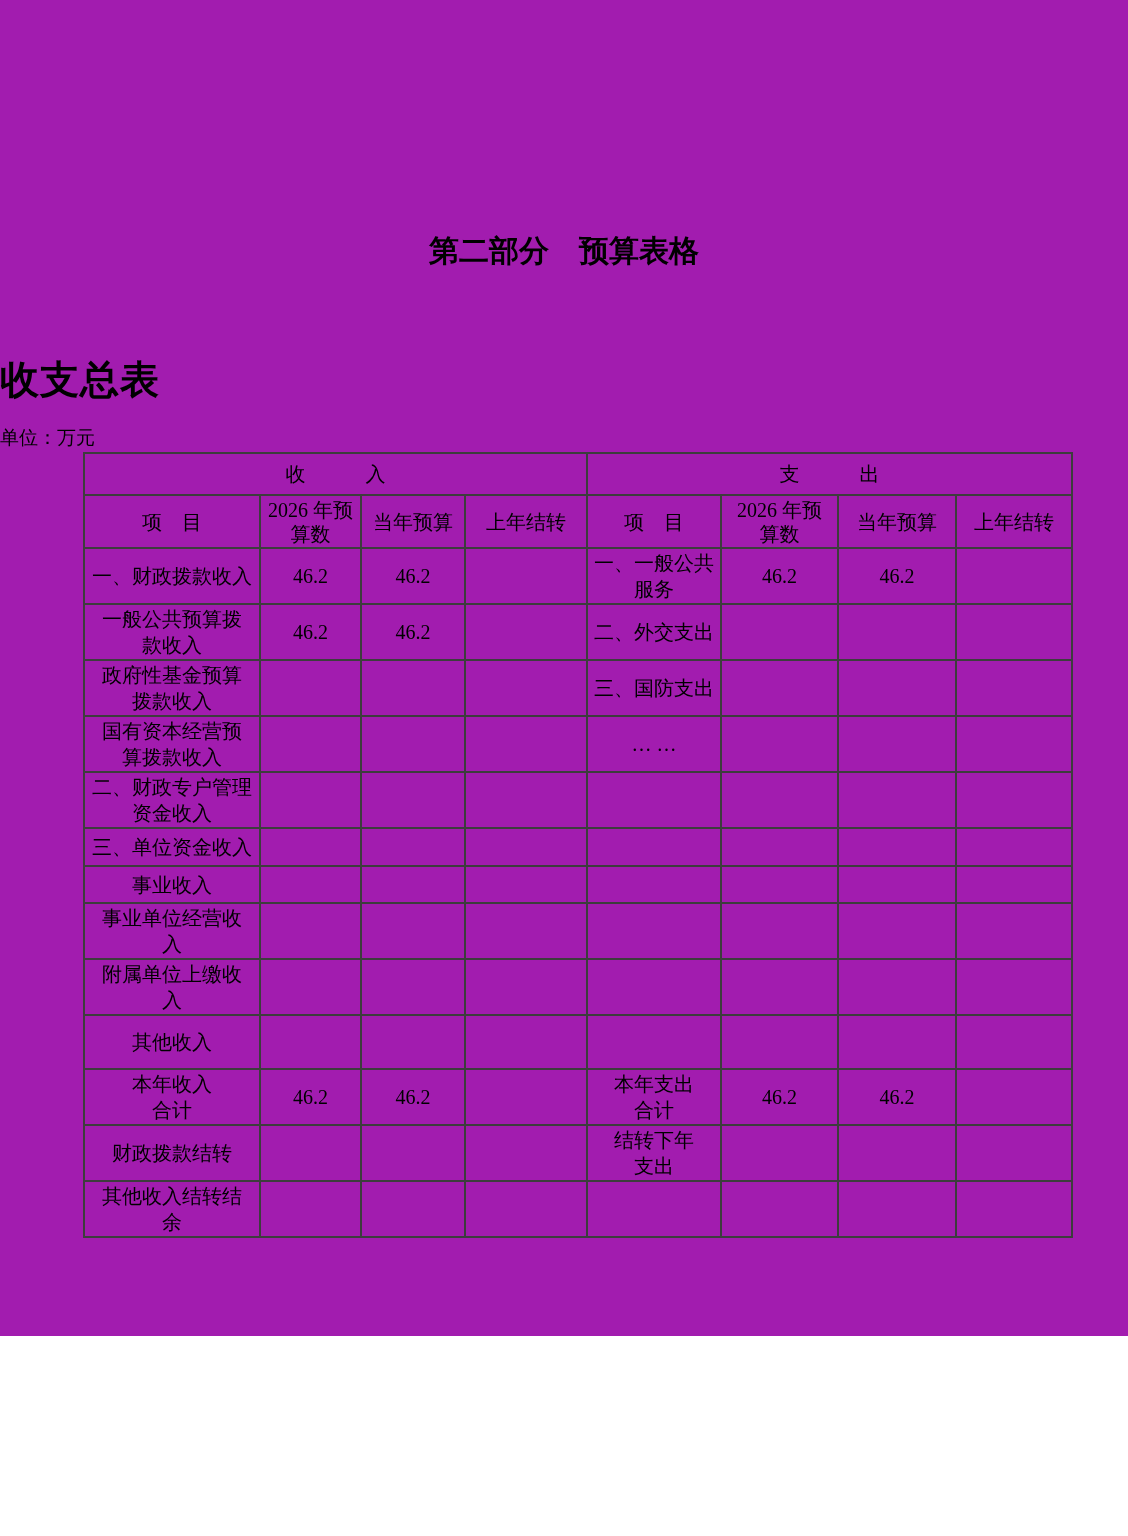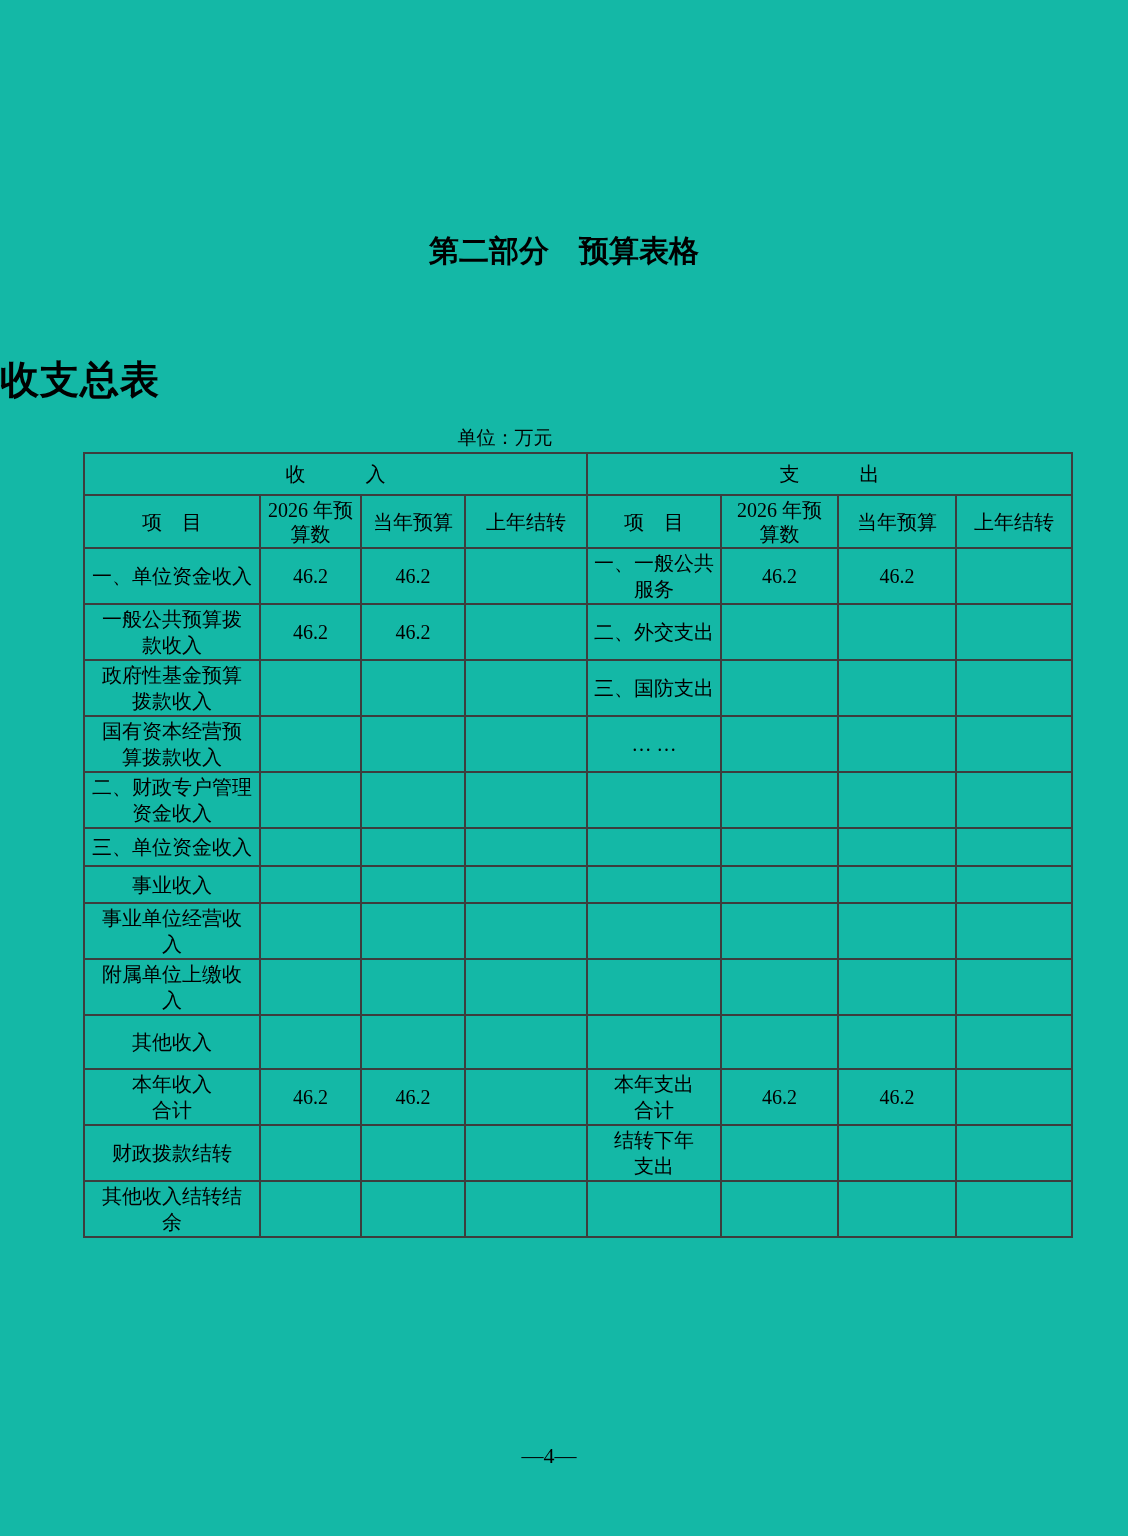--- a/index.html
+++ b/index.html
@@ -6,43 +6,43 @@
   html, body { margin: 0; padding: 0; background: #ffffff; }
   body {
     width: 1128px;
     height: 1536px;
     font-family: "Liberation Serif", "DejaVu Serif", serif;
     color: #000000;
     position: relative;
   }
   .page {
     width: 1128px;
-    height: 1536px;
-    background: #14b8a6;
+    height: 1336px;
+    background: #a21caf;
     overflow: hidden;
   }
   .section-title {
     margin: 235px 0 0 0;
     text-align: center;
     font-family: "Liberation Sans", "DejaVu Sans", sans-serif;
     font-weight: bold;
     font-size: 30px;
     line-height: 32px;
     white-space: pre-line;
   }
   .doc-title {
     margin: 88px 0 0 0;
     font-weight: bold;
     font-size: 39px;
     line-height: 50px;
     letter-spacing: 1px;
   }
   .unit-label {
     margin-top: 22px;
-    text-align: center;
+    text-align: left;
     padding-right: 118px;
     font-size: 19px;
     line-height: 22px;
   }
   table.budget {
     border-collapse: collapse;
     table-layout: fixed;
     margin: 3px 0 0 83px;
     width: 988px;
   }
@@ -120,21 +120,21 @@
         <th>上年结转</th>
         <th>项　目</th>
         <th>2026 年预
 算数</th>
         <th>当年预算</th>
         <th>上年结转</th>
       </tr>
     </thead>
     <tbody>
       <tr>
-        <td>一、单位资金收入</td>
+        <td>一、财政拨款收入</td>
         <td>46.2</td>
         <td>46.2</td>
         <td></td>
         <td>一、一般公共
 服务</td>
         <td>46.2</td>
         <td>46.2</td>
         <td></td>
       </tr>
       <tr>

